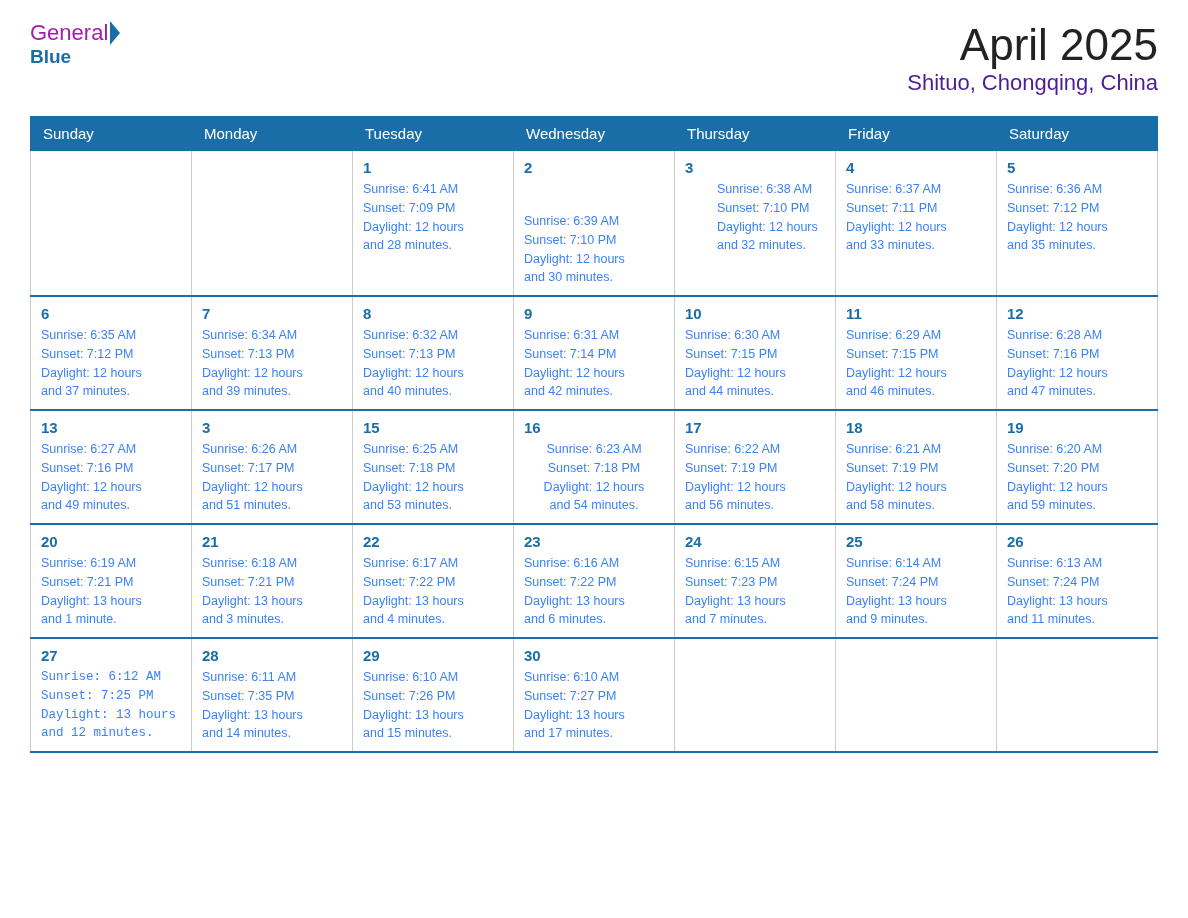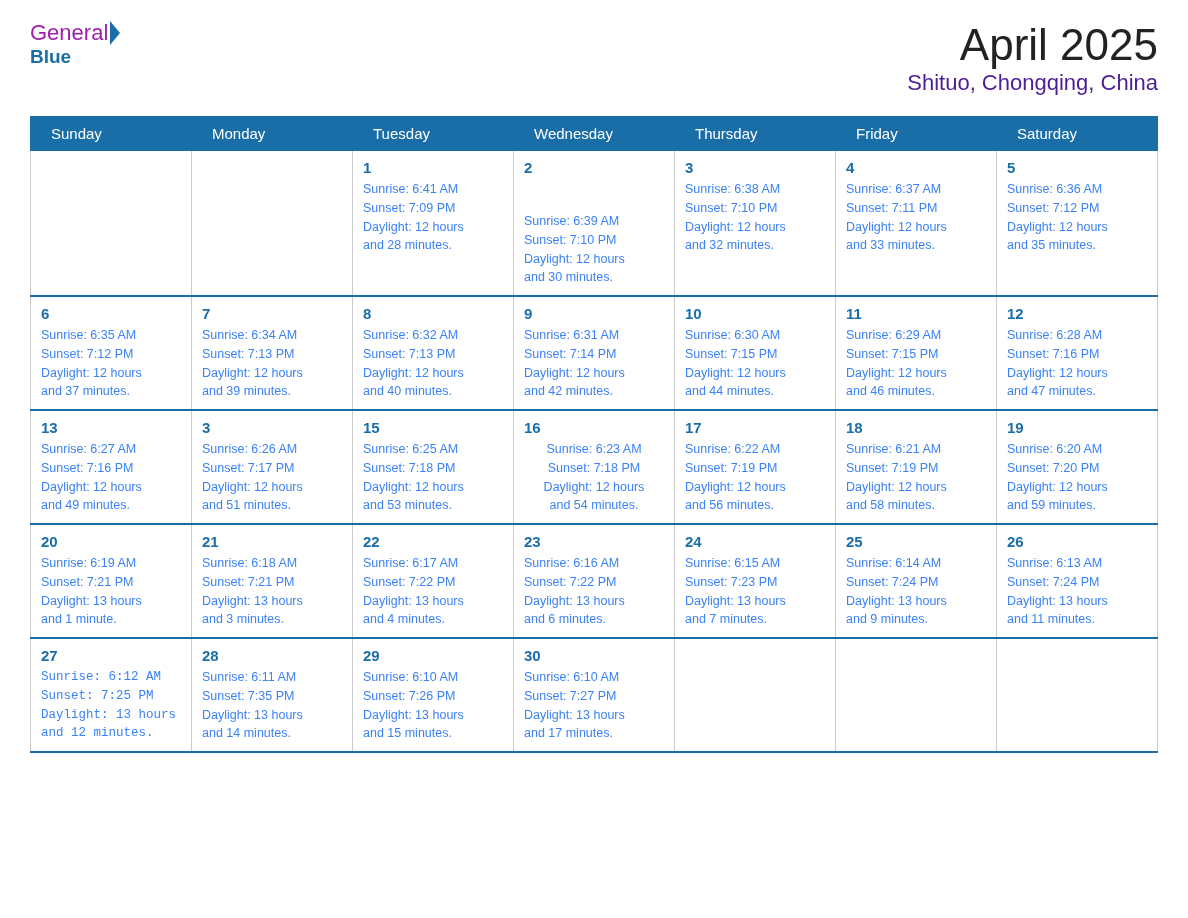--- a/index.html
+++ b/index.html
@@ -63,21 +63,21 @@
       color: #4c1d95;
     }
     table {
       width: 100%;
       border-collapse: collapse;
       table-layout: fixed;
     }
     thead tr th {
       background-color: #1a6ea8;
       color: #fff;
-      padding: 8px 20px;
+      padding: 8px 12px;
       font-size: 15px;
       font-weight: normal;
       text-align: left;
       border: 1px solid #1a6ea8;
       margin-left: 40px;
     }
     tbody tr td {
       border: 1px solid #ccc;
       vertical-align: top;
       padding: 8px 10px;
@@ -149,21 +149,21 @@
         </td>
         <td>
           <span class="day-number">2</span>
           <div class="day-info" style="white-space: pre-line; margin-top: 36px;">Sunrise: 6:39 AM
 Sunset: 7:10 PM
 Daylight: 12 hours
 and 30 minutes.</div>
         </td>
         <td>
           <span class="day-number">3</span>
-          <div class="day-info" style="white-space: pre-line;">Sunrise: 6:38 AM
+          <div class="day-info" style="white-space: pre-line; margin-left: 32px;">Sunrise: 6:38 AM
 Sunset: 7:10 PM
 Daylight: 12 hours
 and 32 minutes.</div>
         </td>
         <td>
           <span class="day-number">4</span>
           <div class="day-info" style="white-space: pre-line;">Sunrise: 6:37 AM
 Sunset: 7:11 PM
 Daylight: 12 hours
 and 33 minutes.</div>

